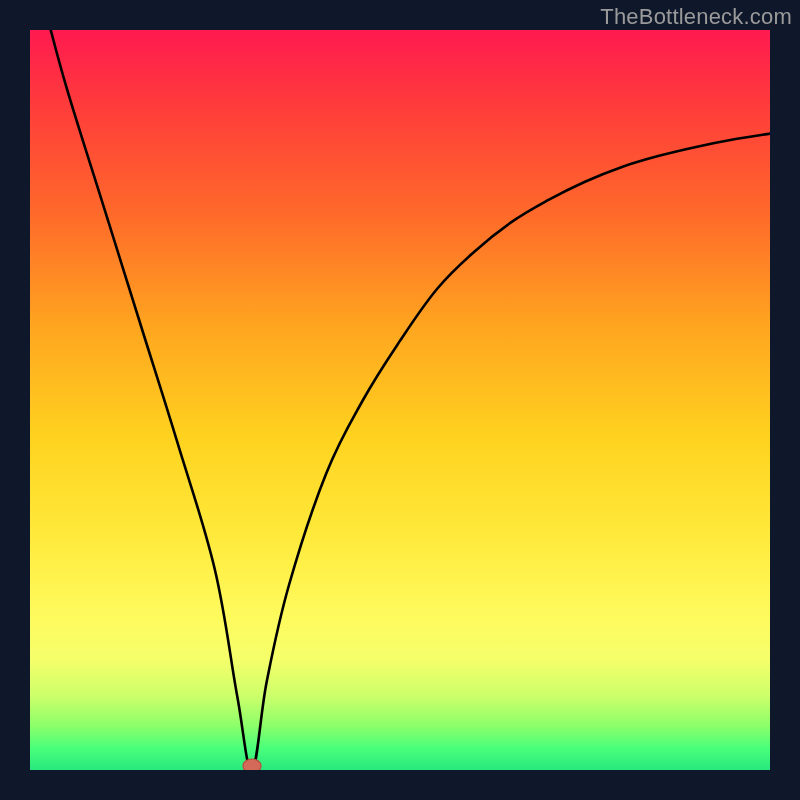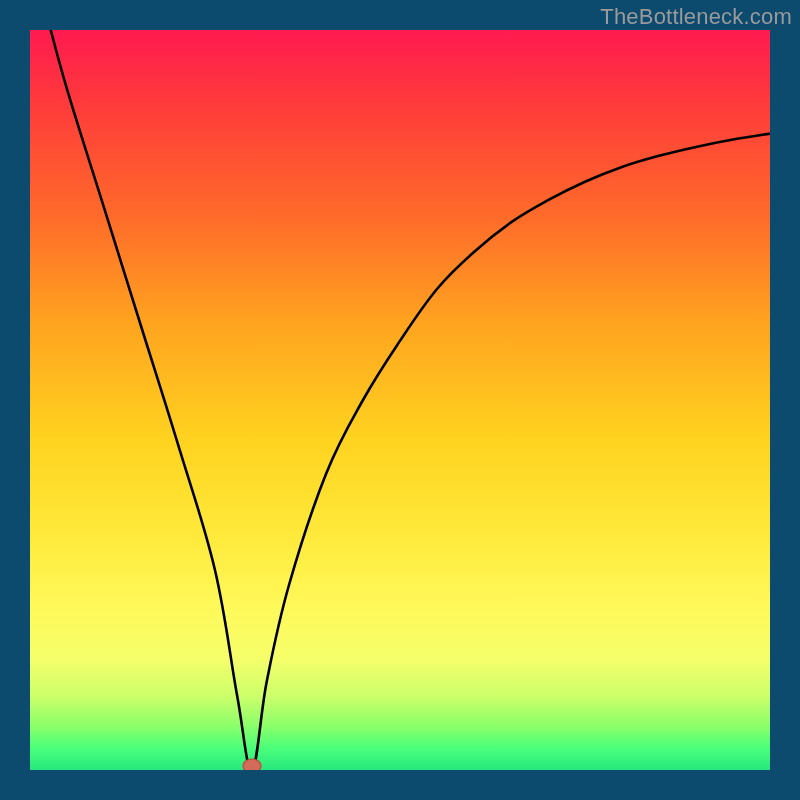--- a/index.html
+++ b/index.html
@@ -8,21 +8,21 @@
     width: 800px;
     height: 800px;
     overflow: hidden;
     background: #000;
     font-family: Arial, Helvetica, sans-serif;
   }
   .frame {
     position: relative;
     width: 800px;
     height: 800px;
-    background: #0c4a6e;
+    background: #0f172a;
   }
   .plot-area {
     position: absolute;
     left: 30px;
     top: 30px;
     width: 740px;
     height: 740px;
     background: linear-gradient(to bottom,
       #ff1a50 0%,
       #ff3b3b 10%,

